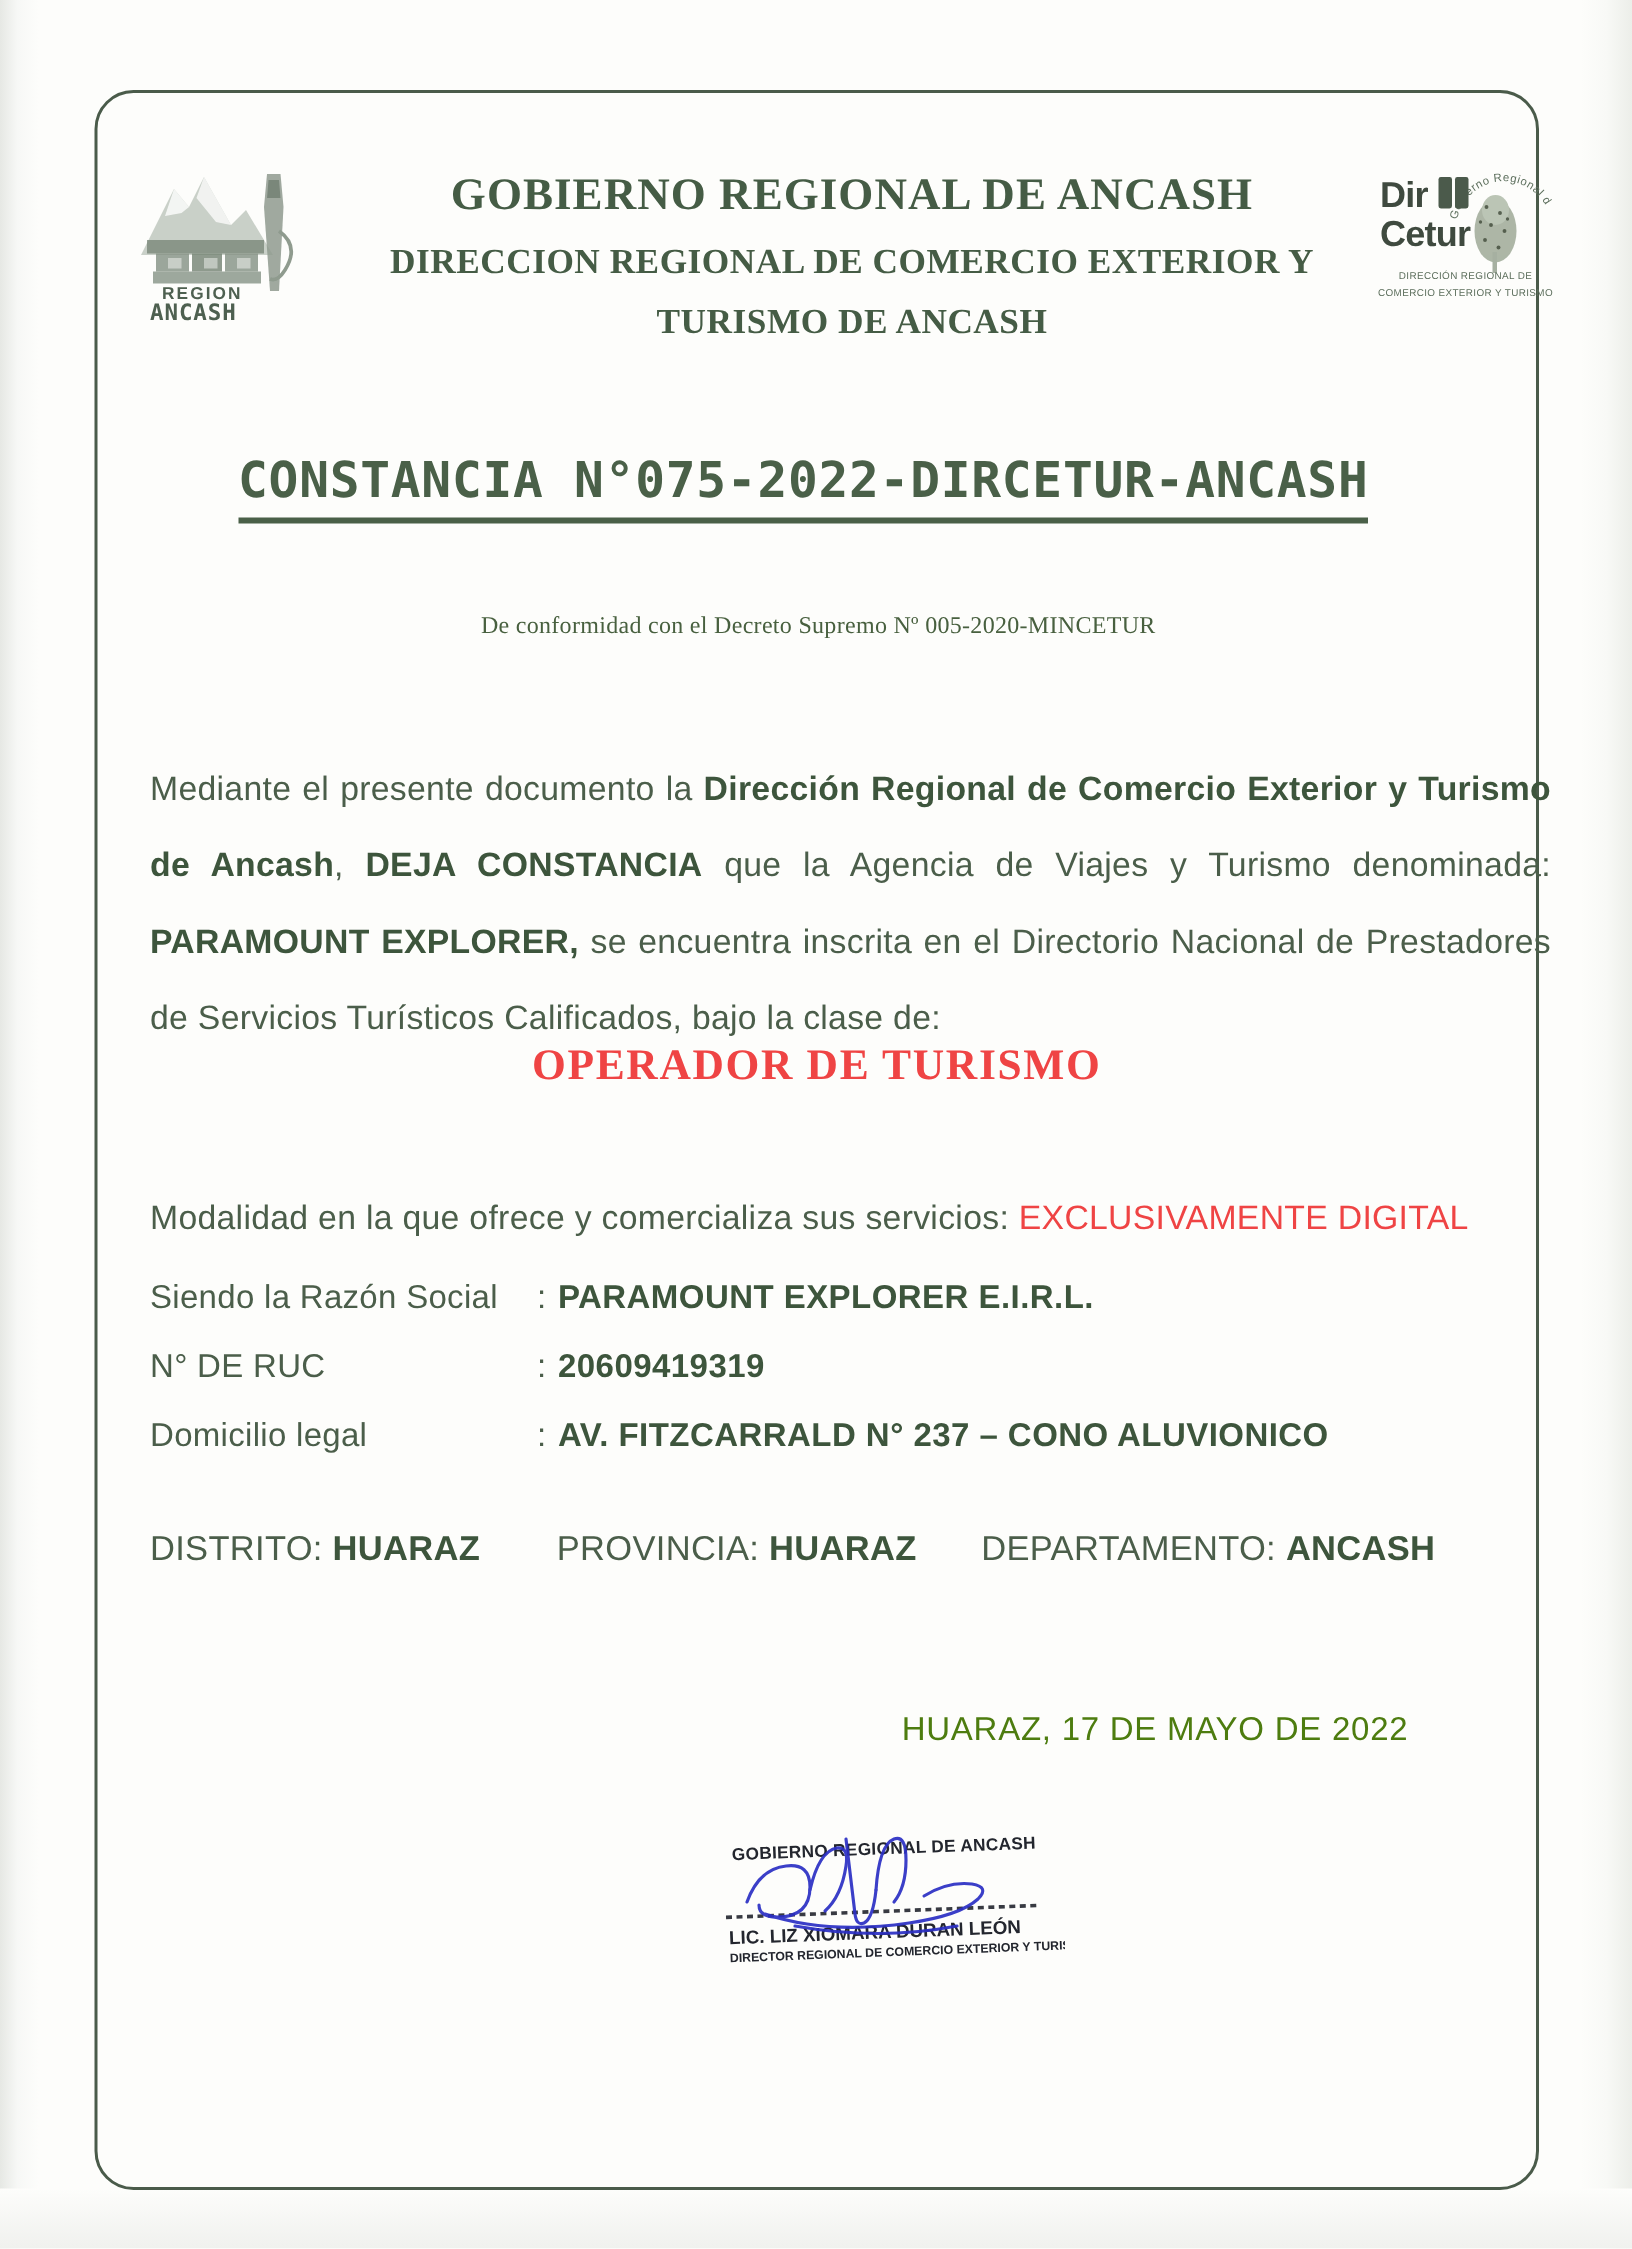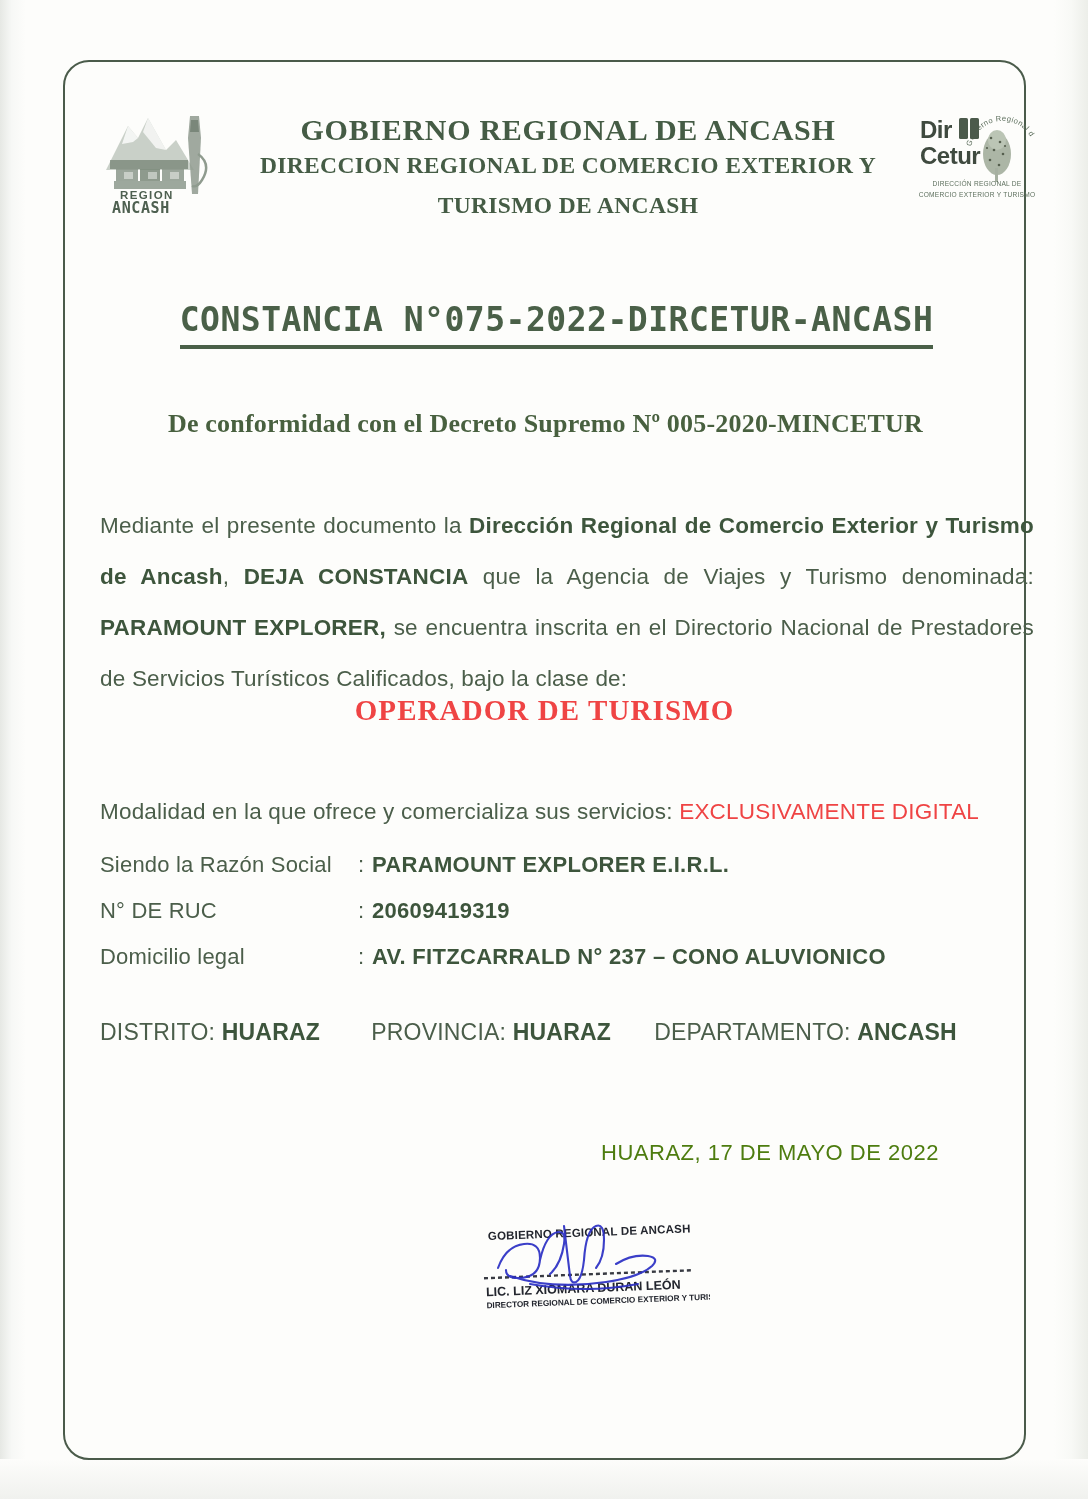--- a/index.html
+++ b/index.html
@@ -62,21 +62,21 @@
   
   .header {
     position: absolute;
     left: 63px;
     top: 92px;
     width: 963px;
     height: 140px;
   }
   .logo-left {
     position: absolute;
-    left: 35px;
+    left: 23px;
     top: 6px;
     width: 120px;
     height: 118px;
     text-decoration: underline;
   }
   .logo-left svg { display: block; }
 
   .header-titles {
     position: absolute;
     left: 165px;
@@ -90,36 +90,36 @@
   .title-line1 {
     font-size: 30px;
     letter-spacing: 0.7px;
     line-height: 1.18;
     white-space: nowrap;
   }
   .title-line2 {
     font-size: 23.5px;
     letter-spacing: 0.35px;
     line-height: 1.28;
-    margin-top: 3px;
+    margin-top: 13px;
   }
 
   .logo-right {
     position: absolute;
     left: 852px;
     top: 2px;
     width: 125px;
     height: 120px;
   }
   .logo-right svg { display: block; }
 
   
   .constancia-wrap {
     position: absolute;
-    left: 75px;
+    left: 54px;
     top: 300px;
     width: 963px;
     text-align: center;
   }
   .constancia {
     display: inline-block;
     font-family: "DejaVu Sans Mono", "Liberation Mono", monospace;
     font-size: 33px;
     font-weight: bold;
     letter-spacing: 0.5px;
@@ -130,22 +130,22 @@
   }
 
   
   .decreto {
     position: absolute;
     left: 63px;
     top: 409px;
     width: 965px;
     text-align: center;
     font-family: "Liberation Serif", serif;
-    font-weight: bold;
-    font-size: 26px;
+    font-weight: normal;
+    font-size: 16px;
     letter-spacing: 0.2px;
     color: #48603f;
   }
 
   
   .body-text {
     position: absolute;
     left: 100px;
     top: 477px;
     width: 934px;

